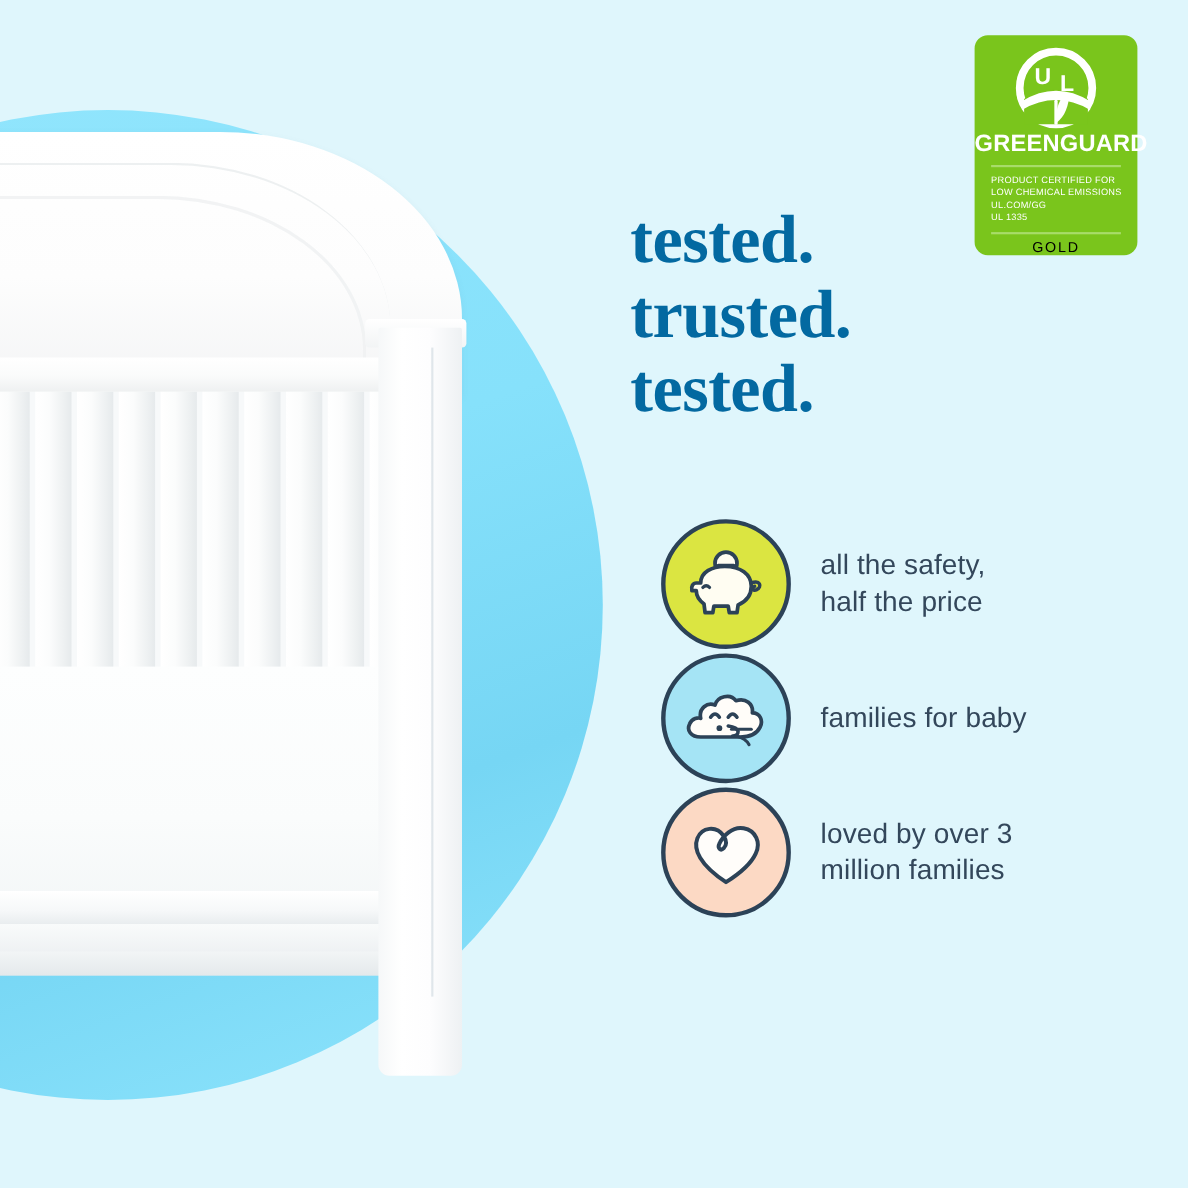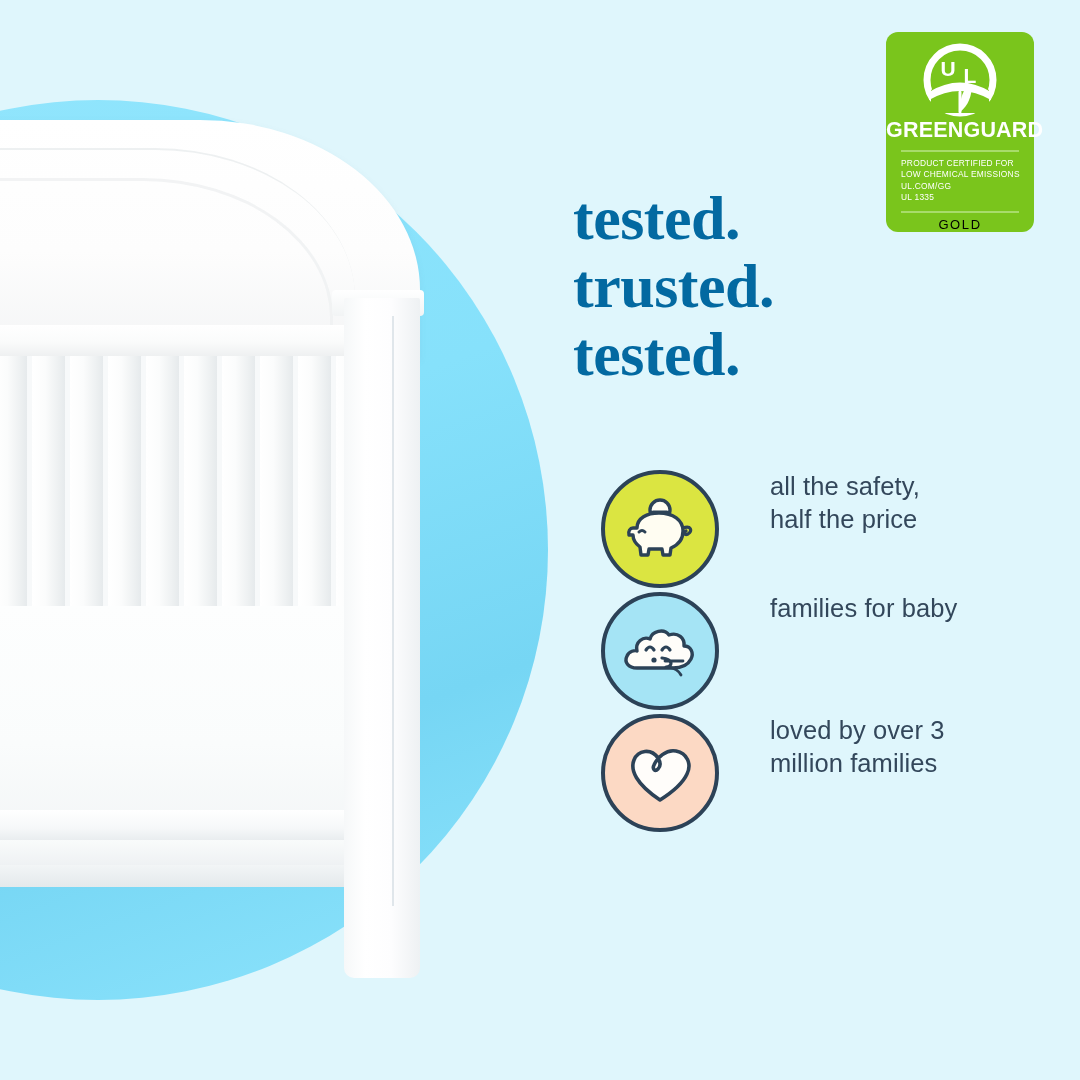--- a/index.html
+++ b/index.html
@@ -131,21 +131,21 @@
     color:#0369a1;
     font-size:62px;
     font-weight:700;
     line-height:68px;
     letter-spacing:-.5px;
   }
   .headline div { white-space:nowrap; }
 
   
   .features { position:absolute; left:601px; top:470px; width:440px; }
-  .feature { display:flex; align-items:flex-start; height:122px;gap:24px; }
+  .feature { display:flex; align-items:center; height:122px; }
   .feature-icon {
     width:118px; height:118px; border-radius:50%;
     border:4px solid #2c4257;
     flex:0 0 118px;
     display:flex; align-items:center; justify-content:center;
     position:relative;
   }
   .feature-icon.lime  { background:#dbe541; }
   .feature-icon.sky   { background:#a5e4f5; }
   .feature-icon.peach { background:#fcd9c4; }

